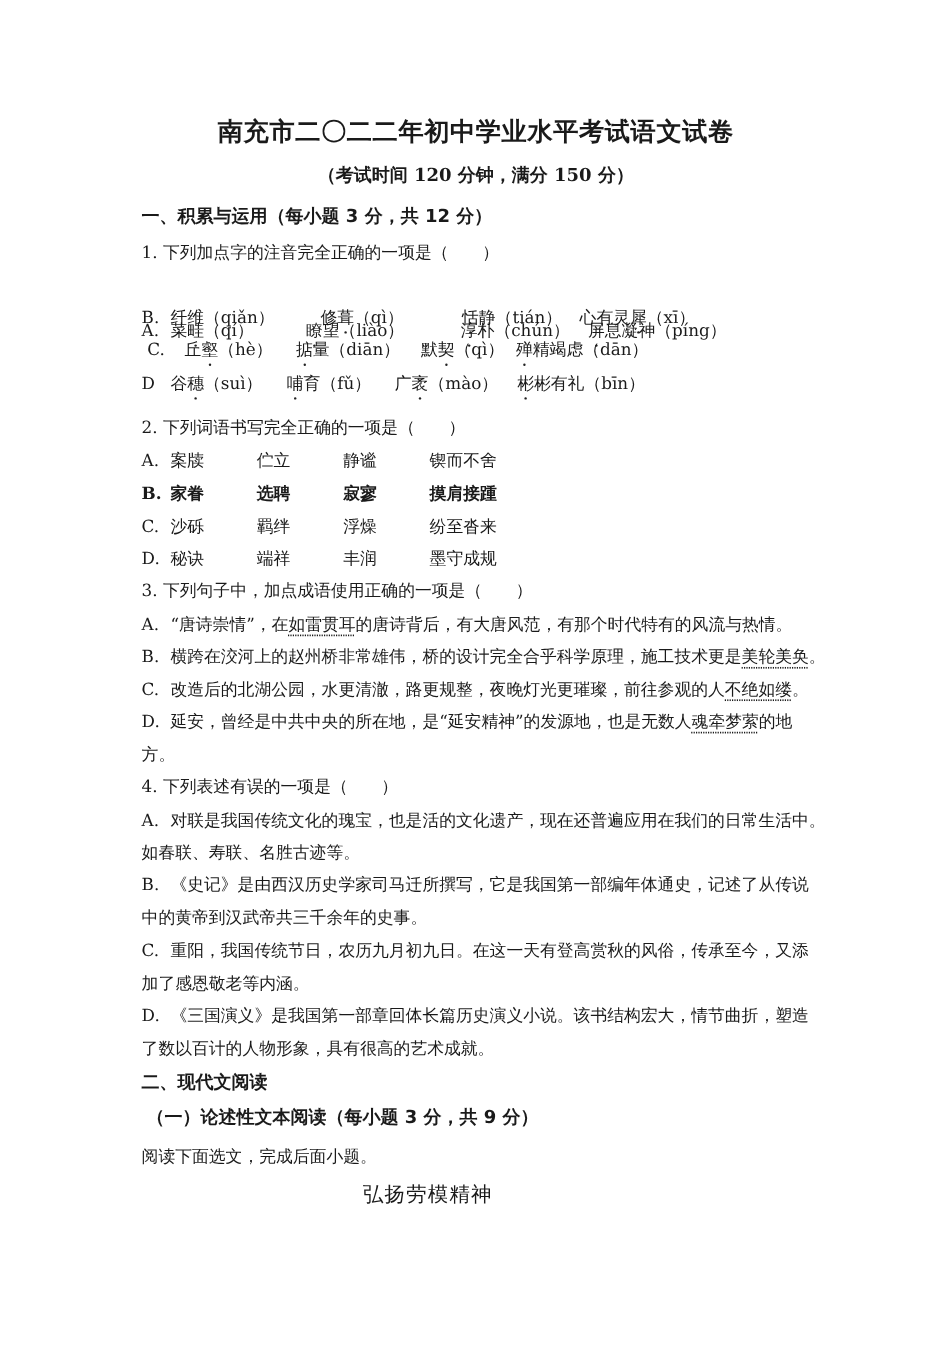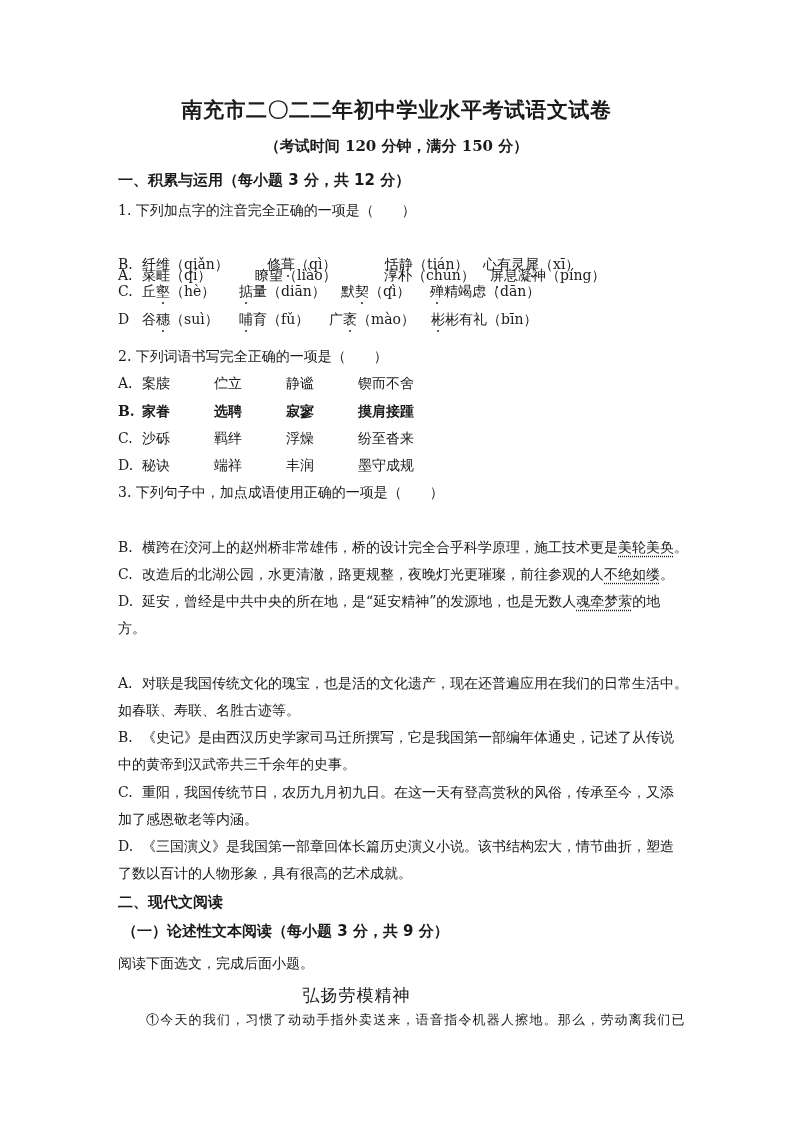--- a/index.html
+++ b/index.html
@@ -34,48 +34,49 @@
   <div class="abs line" style="top:202px;">1. 下列加点字的注音完全正确的一项是（　　）</div>
 
   <div class="abs line" style="top:229px;">
     <span class="w-label">A.</span><span class="opt c1"><span>菜</span><span class="dot">畦</span><span>（qí）</span></span><span class="opt c2"><span></span><span class="dot">瞭</span><span>望（liào）</span></span><span class="opt c3"><span></span><span class="dot">淳</span><span>朴（chún）</span></span><span class="opt"><span></span><span class="dot">屏</span><span>息凝神（píng）</span></span>
   </div>
 
   <div class="abs line" style="top:256px;">
     <span class="w-label">B.</span><span class="opt" style="width:125px"><span></span><span class="dot">纤</span><span>维（qiǎn）</span></span><span class="opt" style="width:118px"><span>修</span><span class="dot">葺</span><span>（qì）</span></span><span class="opt" style="width:98px"><span></span><span class="dot">恬</span><span>静（tián）</span></span><span class="opt"><span>心有灵</span><span class="dot">犀</span><span>（xī）</span></span>
   </div>
 
-  <div class="abs line" style="top:283px;">
+  <div class="abs line" style="top:283px;text-align:center;">
     <span class="w-label">C.</span><span class="opt" style="width:97px"><span>丘</span><span class="dot">壑</span><span>（hè）</span></span><span class="opt" style="width:102px"><span></span><span class="dot">掂</span><span>量（diān）</span></span><span class="opt" style="width:89px"><span>默</span><span class="dot">契</span><span>（qì）</span></span><span class="opt"><span></span><span class="dot">殚</span><span>精竭虑（dān）</span></span>
   </div>
 
   <div class="abs line" style="top:311px;">
     <span class="w-label">D</span><span class="opt" style="width:97px"><span>谷</span><span class="dot">穗</span><span>（suì）</span></span><span class="opt" style="width:90px"><span></span><span class="dot">哺</span><span>育（fǔ）</span></span><span class="opt" style="width:102px"><span>广</span><span class="dot">袤</span><span>（mào）</span></span><span class="opt"><span></span><span class="dot">彬</span><span>彬有礼（bīn）</span></span>
   </div>
 
   <div class="abs line" style="top:348px;">2. 下列词语书写完全正确的一项是（　　）</div>
   <div class="abs line" style="top:375px;"><span class="w-label">A.</span><span class="w-opt">案牍</span><span class="w-opt">伫立</span><span class="w-opt">静谧</span><span>锲而不舍</span></div>
   <div class="abs line" style="top:403px;font-weight:bold;"><span class="w-label">B.</span><span class="w-opt">家眷</span><span class="w-opt">选聘</span><span class="w-opt">寂寥</span><span>摸肩接踵</span></div>
   <div class="abs line" style="top:430px;"><span class="w-label">C.</span><span class="w-opt">沙砾</span><span class="w-opt">羁绊</span><span class="w-opt">浮燥</span><span>纷至沓来</span></div>
   <div class="abs line" style="top:457px;"><span class="w-label">D.</span><span class="w-opt">秘诀</span><span class="w-opt">端祥</span><span class="w-opt">丰润</span><span>墨守成规</span></div>
 
   <div class="abs line" style="top:484px;">3. 下列句子中，加点成语使用正确的一项是（　　）</div>
+  <div class="abs line" style="top:512px;"><span class="w-label">A.</span><span>“唐诗崇情”，在</span><span class="dot-run" style="text-decoration: underline dotted; text-underline-offset: 4px;">如雷贯耳</span><span>的唐诗背后，有大唐风范，有那个时代特有的风流与热情。</span></div>
   <div class="abs line" style="top:539px;"><span class="w-label">B.</span><span>横跨在洨河上的赵州桥非常雄伟，桥的设计完全合乎科学原理，施工技术更是</span><span style="text-decoration: underline dotted; text-underline-offset: 4px;">美轮美奂</span><span>。</span></div>
   <div class="abs line" style="top:566px;"><span class="w-label">C.</span><span>改造后的北湖公园，水更清澈，路更规整，夜晚灯光更璀璨，前往参观的人</span><span style="text-decoration: underline dotted; text-underline-offset: 4px;">不绝如缕</span><span>。</span></div>
   <div class="abs line" style="top:593px;"><span class="w-label">D.</span><span>延安，曾经是中共中央的所在地，是“延安精神”的发源地，也是无数人</span><span style="text-decoration: underline dotted; text-underline-offset: 4px;">魂牵梦萦</span><span>的地</span></div>
   <div class="abs line" style="top:620px;">方。</div>
 
+  <div class="abs line" style="top:647px;">4. 下列表述有误的一项是（　　）</div>
   <div class="abs line" style="top:675px;"><span class="w-label">A.</span><span>对联是我国传统文化的瑰宝，也是活的文化遗产，现在还普遍应用在我们的日常生活中。</span></div>
   <div class="abs line" style="top:702px;">如春联、寿联、名胜古迹等。</div>
   <div class="abs line" style="top:729px;"><span class="w-label">B.</span><span>《史记》是由西汉历史学家司马迁所撰写，它是我国第一部编年体通史，记述了从传说</span></div>
   <div class="abs line" style="top:756px;">中的黄帝到汉武帝共三千余年的史事。</div>
   <div class="abs line" style="top:784px;"><span class="w-label">C.</span><span>重阳，我国传统节日，农历九月初九日。在这一天有登高赏秋的风俗，传承至今，又添</span></div>
   <div class="abs line" style="top:811px;">加了感恩敬老等内涵。</div>
   <div class="abs line" style="top:838px;"><span class="w-label">D.</span><span>《三国演义》是我国第一部章回体长篇历史演义小说。该书结构宏大，情节曲折，塑造</span></div>
   <div class="abs line" style="top:865px;">了数以百计的人物形象，具有很高的艺术成就。</div>
 
   <div class="abs section" style="top:893px;">二、现代文阅读</div>
   <div class="abs section" style="top:922px; left:122px;">（一）论述性文本阅读（每小题 3 分，共 9 分）</div>
   <div class="abs line" style="top:955px;">阅读下面选文，完成后面小题。</div>
   <div class="abs passage-title" style="top:984px;">弘扬劳模精神</div>
-  <div class="abs para" style="top:1011px;">①今天的我们，习惯了动动手指外卖送来，语音指令机器人擦地。那么，劳动离我们已</div>
 
 </div>
 
 </body></html>

